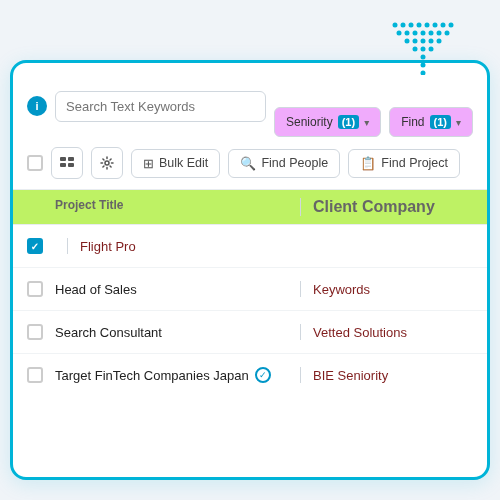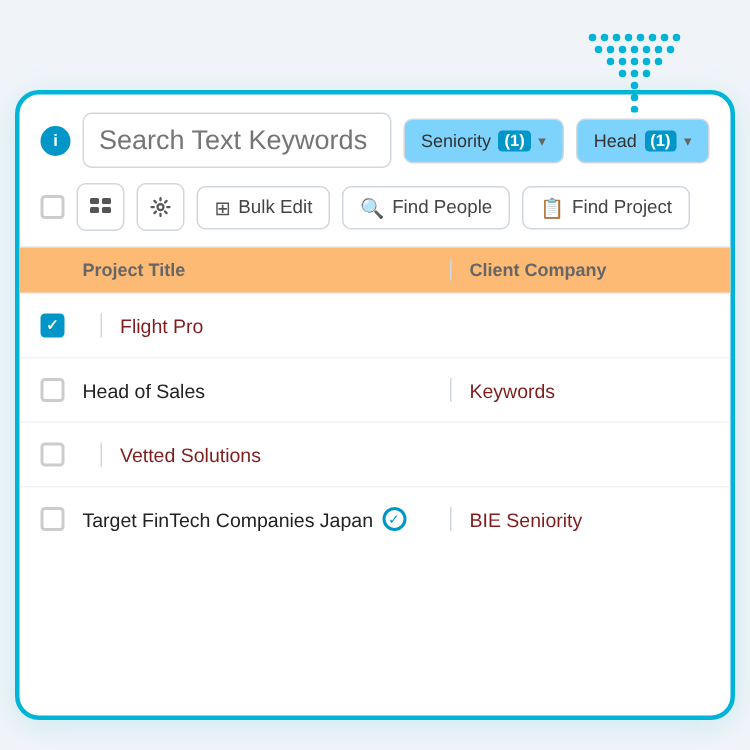--- a/index.html
+++ b/index.html
@@ -72,38 +72,39 @@
     .search-input-wrap {
       flex: 1;
       position: relative;
     }
 
     .search-input {
       width: 100%;
       border: 1px solid #d0d7de;
       border-radius: 6px;
       padding: 7px 10px;
-      font-size: 18px;
+      font-size: 13px;
       color: #aaa;
       outline: none;
       background: white;
     }
 
     .filter-btn {
       display: flex;
       align-items: center;
       gap: 5px;
       border: 1px solid #d0d7de;
       border-radius: 6px;
       padding: 7px 11px;
       font-size: 12px;
       cursor: pointer;
-      background: #7dd3fc;
+      background: #f0abfc;
       color: #333;
       white-space: nowrap;
+      margin-top: 32px;
     }
 
     .filter-btn .badge {
       background: #0096c7;
       color: white;
       border-radius: 3px;
       padding: 1px 4px;
       font-size: 11px;
       font-weight: 600;
     }
@@ -157,40 +158,40 @@
 
     .text-btn .btn-icon {
       font-size: 13px;
       color: #555;
     }
 
     .table-header {
       display: flex;
       padding: 8px 14px;
       border-bottom: 1px solid #e8ecf0;
-      background: #fdba74;
+      background: #bef264;
     }
 
     .col-project {
       flex: 1;
       font-size: 12px;
       font-weight: 600;
       color: #666;
     }
 
     .col-divider {
       width: 1px;
       background: #d0d7de;
       margin: 0 12px;
       align-self: stretch;
     }
 
     .col-client {
       width: 160px;
-      font-size: 12px;
+      font-size: 16px;
       font-weight: 600;
       color: #666;
     }
 
     .table-body {
       overflow-y: auto;
     }
 
     .table-row {
       display: flex;
@@ -306,21 +307,21 @@
         <div class="info-icon">i</div>
         <div class="search-input-wrap">
           <input class="search-input" type="text" placeholder="Search Text Keywords" style="">
         </div>
         <button class="filter-btn">
           <span>Seniority</span>
           <span class="badge">(1)</span>
           <span class="chevron">▾</span>
         </button>
         <button class="filter-btn">
-          <span>Head</span>
+          <span>Find</span>
           <span class="badge">(1)</span>
           <span class="chevron">▾</span>
         </button>
       </div>
 
       <div class="action-row">
         <div class="checkbox-master"></div>
         <div class="icon-btn">
           <svg width="14" height="14" viewBox="0 0 14 14" fill="none" xmlns="http://www.w3.org/2000/svg">
             <rect x="0" y="1" width="6" height="4" rx="1" fill="#555"></rect>
@@ -369,20 +370,24 @@
       <div class="row-checkbox unchecked"></div>
       <div class="row-project-title">
         <span>Head of Sales</span>
 
       </div>
       <div class="col-divider"></div>
       <div class="row-client">Keywords</div>
     </div>
         <div class="table-row">
       <div class="row-checkbox unchecked"></div>
+      <div class="row-project-title">
+        <span>Search Consultant</span>
+
+      </div>
       <div class="col-divider"></div>
       <div class="row-client">Vetted Solutions</div>
     </div>
         <div class="table-row">
       <div class="row-checkbox unchecked"></div>
       <div class="row-project-title">
         <span>Target FinTech Companies Japan</span>
         <span class="verified-icon">✓</span>
       </div>
       <div class="col-divider"></div>

